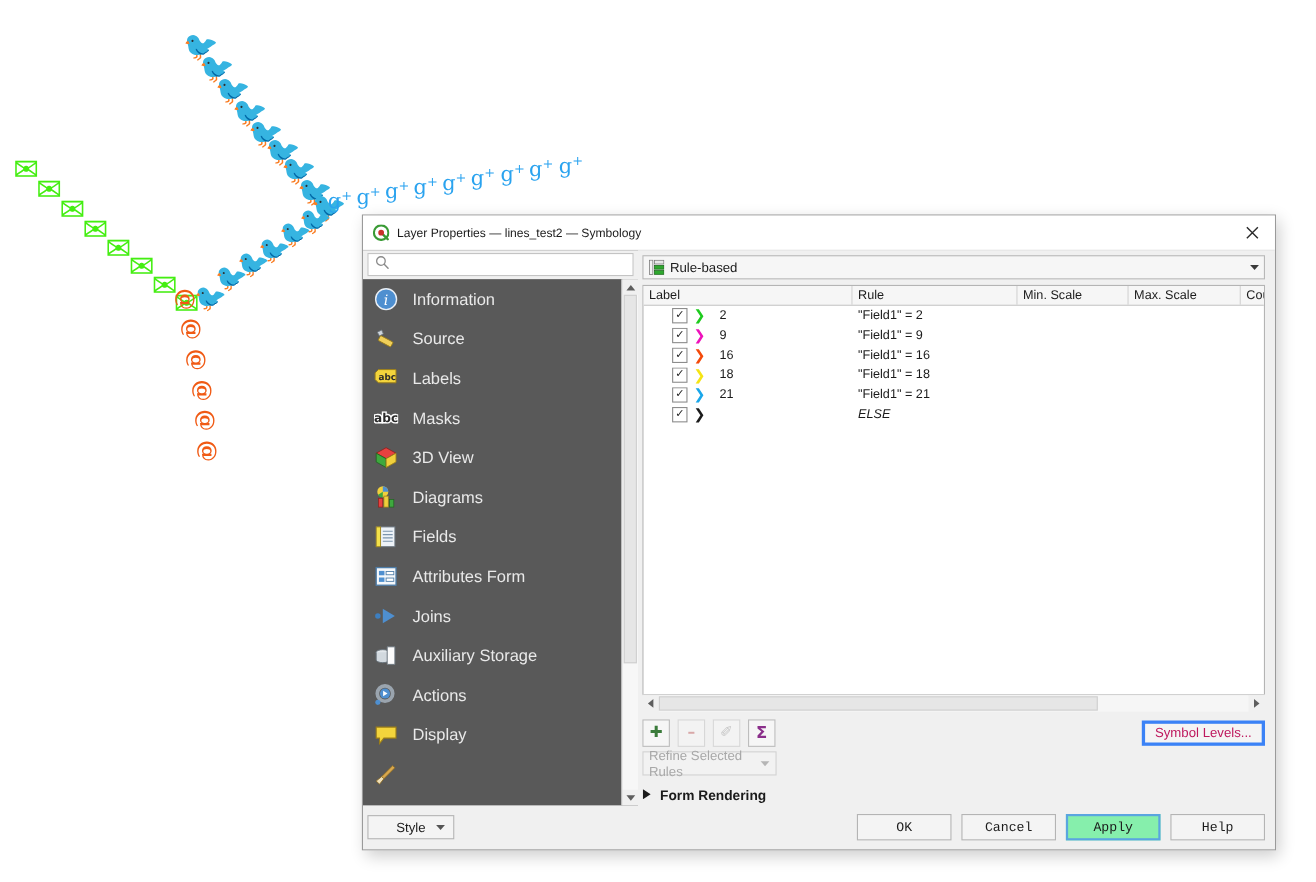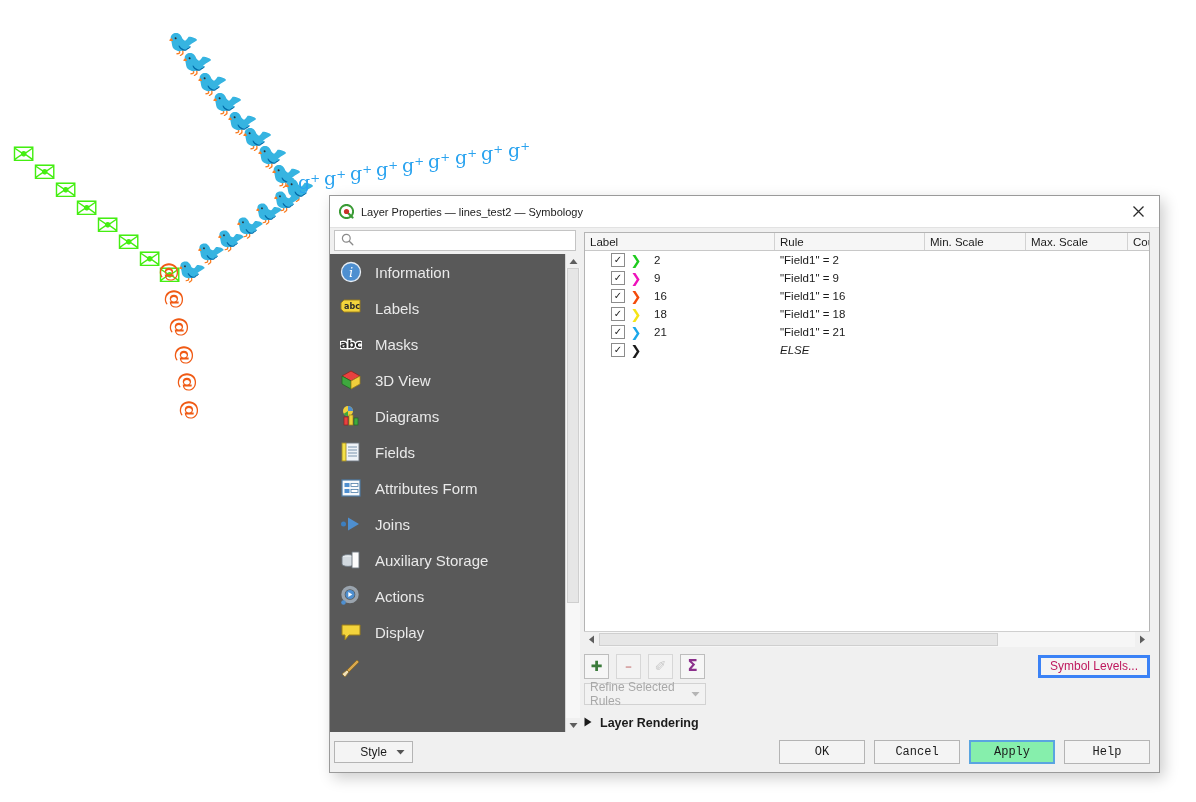--- a/index.html
+++ b/index.html
@@ -340,20 +340,29 @@
                   <circle cx="11" cy="11" r="9.5" fill="#4e8fd0"></circle>
                   <circle cx="11" cy="11" r="9.5" fill="none" stroke="#e8eef5" stroke-width="1.3"></circle>
                   <text x="11" y="16" font-size="13" font-family="DejaVu Serif,serif" font-style="italic" fill="#fff" text-anchor="middle">i</text>
                 </svg>
               </span>
               <span class="nav-label">Information</span>
             </div>
             <div class="nav-item">
               <span class="nav-ico">
                 <svg width="22" height="22" viewBox="0 0 22 22">
+                  <path d="M3 5 L7 3 L8.5 6.5 L5 8.5 Z" fill="#cfd6dd" stroke="#6d7780" stroke-width="0.8"></path>
+                  <rect x="6" y="8" width="13" height="5" rx="1" transform="rotate(28 6 8)" fill="#f0cf5a" stroke="#9c7e19" stroke-width="0.8"></rect>
+                </svg>
+              </span>
+              <span class="nav-label">Source</span>
+            </div>
+            <div class="nav-item">
+              <span class="nav-ico">
+                <svg width="22" height="22" viewBox="0 0 22 22">
                   <path d="M1 6 L4 3 L20 3 L20 15 L4 15 L1 12 Z" fill="#f3d43c" stroke="#9c7e19" stroke-width="0.9"></path>
                   <text x="12" y="12" font-size="8" font-weight="bold" font-family="DejaVu Sans,sans-serif" fill="#2b2b2b" text-anchor="middle">abc</text>
                 </svg>
               </span>
               <span class="nav-label">Labels</span>
             </div>
             <div class="nav-item">
               <span class="nav-ico">
                 <svg width="22" height="22" viewBox="0 0 22 22">
                   <text x="11" y="15" font-size="11" font-weight="bold" font-family="DejaVu Sans,sans-serif" fill="#2b2b2b" stroke="#ffffff" stroke-width="2.6" paint-order="stroke" text-anchor="middle">abc</text>
@@ -471,20 +480,36 @@
           <div class="sb-arrow">
             <svg width="9" height="7" viewBox="0 0 9 7">
                 <path d="M4.5 6 L0.5 1 L8.5 1 Z" fill="#5e5e5e"></path>
               </svg>
           </div>
         </div>
       </div>
 
       <div class="right-col">
 
+        <div class="renderer-combo">
+          <span style="display:flex;margin-right:5px;">
+            <svg width="14" height="14" viewBox="0 0 14 14">
+              <rect x="0.5" y="0.5" width="3" height="13" fill="#f2f2f2" stroke="#777" stroke-width="0.7"></rect>
+              <rect x="5" y="0.6" width="8.5" height="3.4" fill="#e8e8e8" stroke="#777" stroke-width="0.7"></rect>
+              <rect x="5" y="5.3" width="8.5" height="3.4" fill="#2fa82f" stroke="#1d6b1d" stroke-width="0.7"></rect>
+              <rect x="5" y="10" width="8.5" height="3.4" fill="#2fa82f" stroke="#1d6b1d" stroke-width="0.7"></rect>
+            </svg>
+          </span>
+          <span>Rule-based</span>
+          <span class="combo-caret">
+            <svg width="9" height="6" viewBox="0 0 9 6">
+                <path d="M0.5 1 L8.5 1 L4.5 5.5 Z" fill="#3a3a3a"></path>
+              </svg>
+          </span>
+        </div>
 
         <div class="rules-table">
           <div class="th-row" id="th-row">
               <div class="th" style="width: 190px; flex: 0 0 190px;">Label</div>
               <div class="th" style="width: 150px; flex: 0 0 150px;">Rule</div>
               <div class="th" style="width: 101px; flex: 0 0 101px;">Min. Scale</div>
               <div class="th" style="width: 102px; flex: 0 0 102px;">Max. Scale</div>
               <div class="th" style="width: 40px; flex: 0 0 40px;">Coun</div>
             </div>
           <div class="tbody" id="tbody">
@@ -597,21 +622,21 @@
               </svg>
           </span>
         </div>
 
         <div class="layer-rendering">
           <span class="tri">
             <svg width="8" height="10" viewBox="0 0 8 10">
                 <path d="M0.5 0.5 L7.5 5 L0.5 9.5 Z" fill="#1b1b1b"></path>
               </svg>
           </span>
-          <span>Layer Rendering</span>
+          <span>Form Rendering</span>
         </div>
       </div>
     </div>
 
     <div class="footer">
       <div class="style-btn">
         <span>Style</span>
         <span class="style-caret">
           <svg width="9" height="6" viewBox="0 0 9 6">
               <path d="M0.5 1 L8.5 1 L4.5 5.5 Z" fill="#555"></path>

